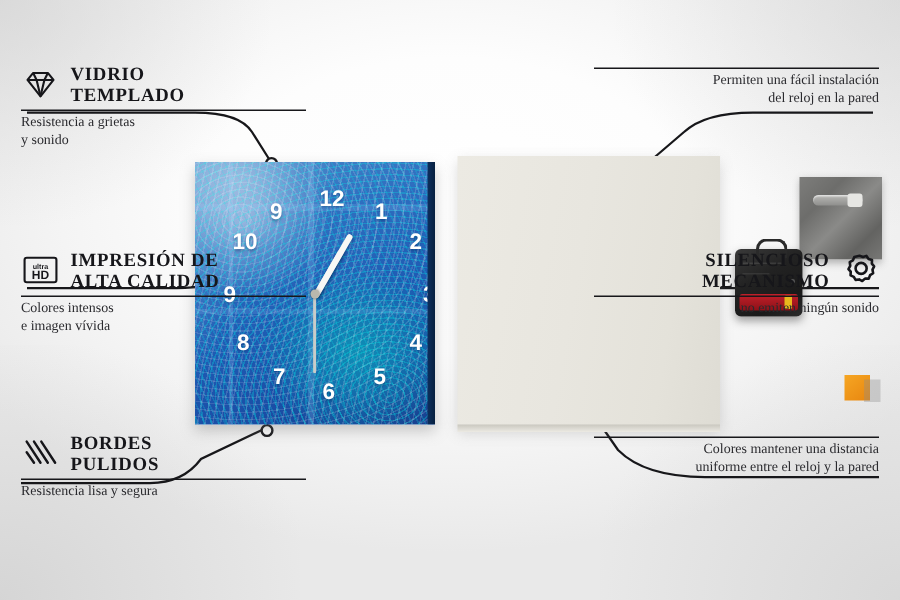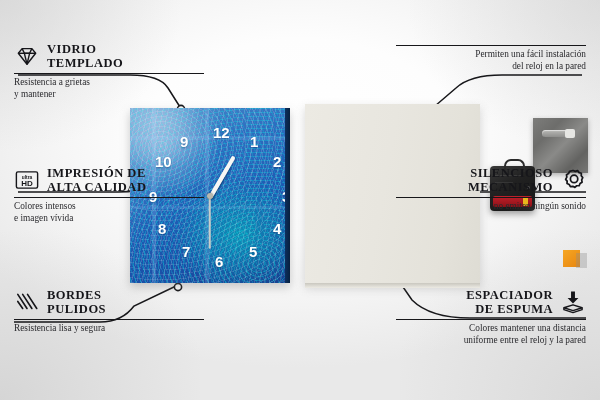--- a/index.html
+++ b/index.html
@@ -220,21 +220,21 @@
         </g>
       </svg>
       <div>
         <div class="ttl">VIDRIO</div>
         <div class="ttl">TEMPLADO</div>
       </div>
     </div>
     <div class="rule"></div>
     <div class="desc">
       <div>Resistencia a grietas</div>
-      <div>y mantener</div>
+      <div>y sonido</div>
     </div>
   </div>
 
   <div class="callout left" style="left:14px;top:166px;width:190px">
     <div class="head">
       <svg class="ico" viewBox="0 0 24 24">
         <rect x="2.2" y="4.5" width="19.6" height="15" rx="1.4" fill="none" stroke="#16161a" stroke-width="1.3"></rect>
         <text x="12" y="11.2" font-family="Liberation Sans, sans-serif" font-size="4.4" font-weight="700" fill="#16161a" text-anchor="middle">ultra</text>
         <text x="12" y="17.4" font-family="Liberation Sans, sans-serif" font-size="7.4" font-weight="700" fill="#16161a" text-anchor="middle">HD</text>
       </svg>
@@ -292,30 +292,19 @@
         <div class="ttl">MECANISMO</div>
       </div>
     </div>
     <div class="rule"></div>
     <div class="desc">
       <div>no emiten ningún sonido</div>
     </div>
   </div>
 
   <div class="callout right" style="left:396px;top:288px;width:190px">
-    <div class="head">
-      <svg class="ico" viewBox="0 0 24 24">
-        <path d="M10.2 2.4 H13.8 V8.2 H17 L12 13.4 L7 8.2 H10.2 Z" fill="#16161a"></path>
-        <path d="M12 14.6 L20.4 17.3 L12 20 L3.6 17.3 Z" fill="none" stroke="#16161a" stroke-width="1.3" stroke-linejoin="round"></path>
-        <path d="M3.6 17.3 V19.1 L12 21.8 L20.4 19.1 V17.3" fill="none" stroke="#16161a" stroke-width="1.3" stroke-linejoin="round"></path>
-      </svg>
-      <div>
-        <div class="ttl">ESPACIADOR</div>
-        <div class="ttl">DE ESPUMA</div>
-      </div>
-    </div>
     <div class="rule"></div>
     <div class="desc">
       <div>Colores mantener una distancia</div>
       <div>uniforme entre el reloj y la pared</div>
     </div>
   </div>
 </div>
 
 </body></html>

